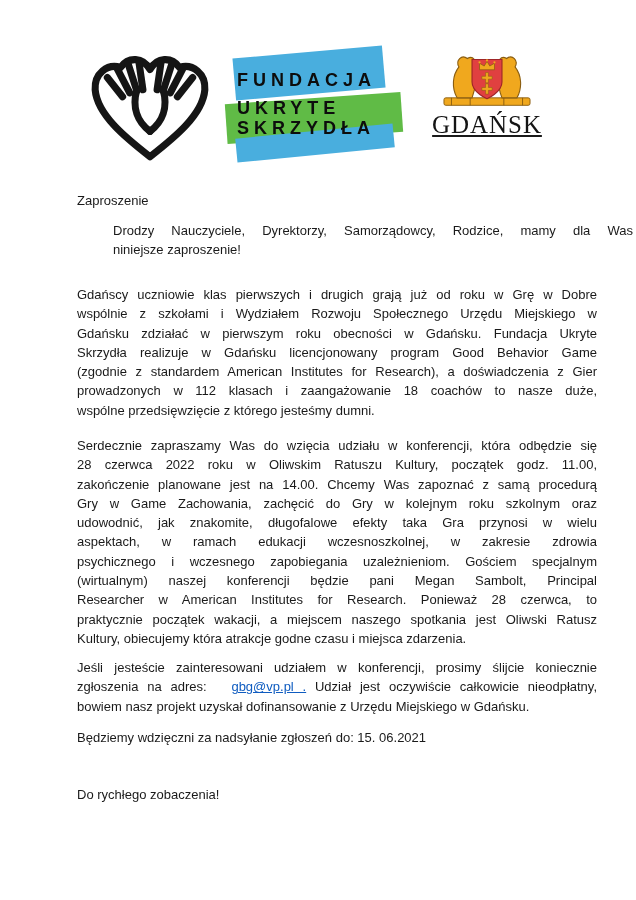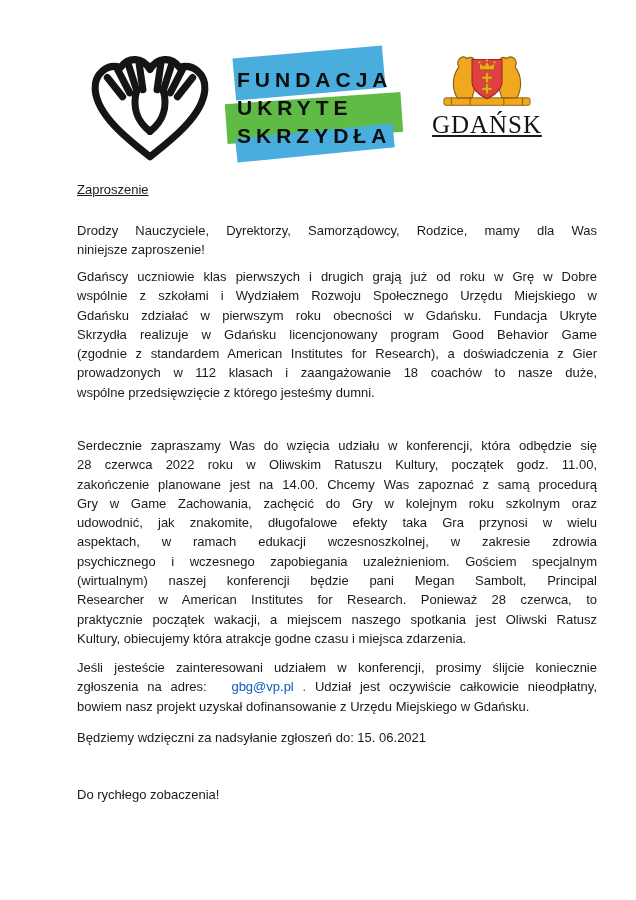--- a/index.html
+++ b/index.html
@@ -12,42 +12,42 @@
   
   .logo-hands { position:absolute; left:84px; top:48px; width:132px; height:122px; }
   .logo-hands svg { width:100%; height:100%; }
 
   .logo-wordmark { position:absolute; left:222px; top:45px; width:182px; height:132px; }
   .wm-shape { position:absolute; }
   .wm-blue-top    { left:12px; top:7px;  width:150px; height:42px; background:var(--blue); transform:rotate(-5deg); }
   .wm-green       { left:4px;  top:53px; width:176px; height:40px; background:var(--green); transform:rotate(-4deg); }
   .wm-blue-bottom { left:14px; top:86px; width:158px; height:24px; background:var(--blue); transform:rotate(-5.5deg); }
   .wm-line {
-    position:absolute; left:15px; font-weight:bold; font-size:21px; line-height:22px;
+    position:absolute; left:15px; font-weight:bold; font-size:18px; line-height:22px;
     letter-spacing:5px; color:#0d0d0d; white-space:nowrap;
   }
-  .wm-l0 { top:24px; } .wm-l1 { top:52px;text-align:center; } .wm-l2 { top:80px; }
+  .wm-l0 { top:24px; } .wm-l1 { top:52px;text-align:center; } .wm-l2 { top:72px; }
 
   .logo-gdansk { position:absolute; left:424px; top:52px; width:126px; height:96px; text-align:center;text-decoration:underline; }
   .logo-gdansk svg { width:116px; height:58px; display:block; margin:0 auto; }
   .gdansk-name {
     margin-top:1px; font-family:"Liberation Serif", serif; font-size:26px; line-height:28px;
     letter-spacing:1px; color:#141414; transform:scaleX(0.96); transform-origin:center;
   }
 
   
   .para { position:absolute; left:77px; width:520px; font-size:13px; }
   .line {
     height:19.3px; line-height:19.3px;
     text-align:justify; text-align-last:justify; white-space:normal;
   }
   .line.last { text-align:left; text-align-last:auto; }
-  .email { color:var(--link,#0f5cc0); cursor:pointer;margin-left:16px; }
+  .email { color:var(--link,#0f5cc0); text-decoration:underline; cursor:pointer;margin-left:16px; }
 
-  .t-title { top:180px;text-decoration:underline; } .t-p1 { top:221px; } .t-p2 { top:267px; }
+  .t-title { top:191px; } .t-p1 { top:221px;margin-left:36px; } .t-p2 { top:285px; }
   .t-p3 { top:436px; } .t-p4 { top:658px; } .t-p5 { top:728px; } .t-p6 { top:785px; }
 </style>
 </head>
 <body>
 
 <div class="page">
 
   <div class="logo-hands">
     <span>
       <svg viewBox="0 0 130 118" xmlns="http://www.w3.org/2000/svg">

